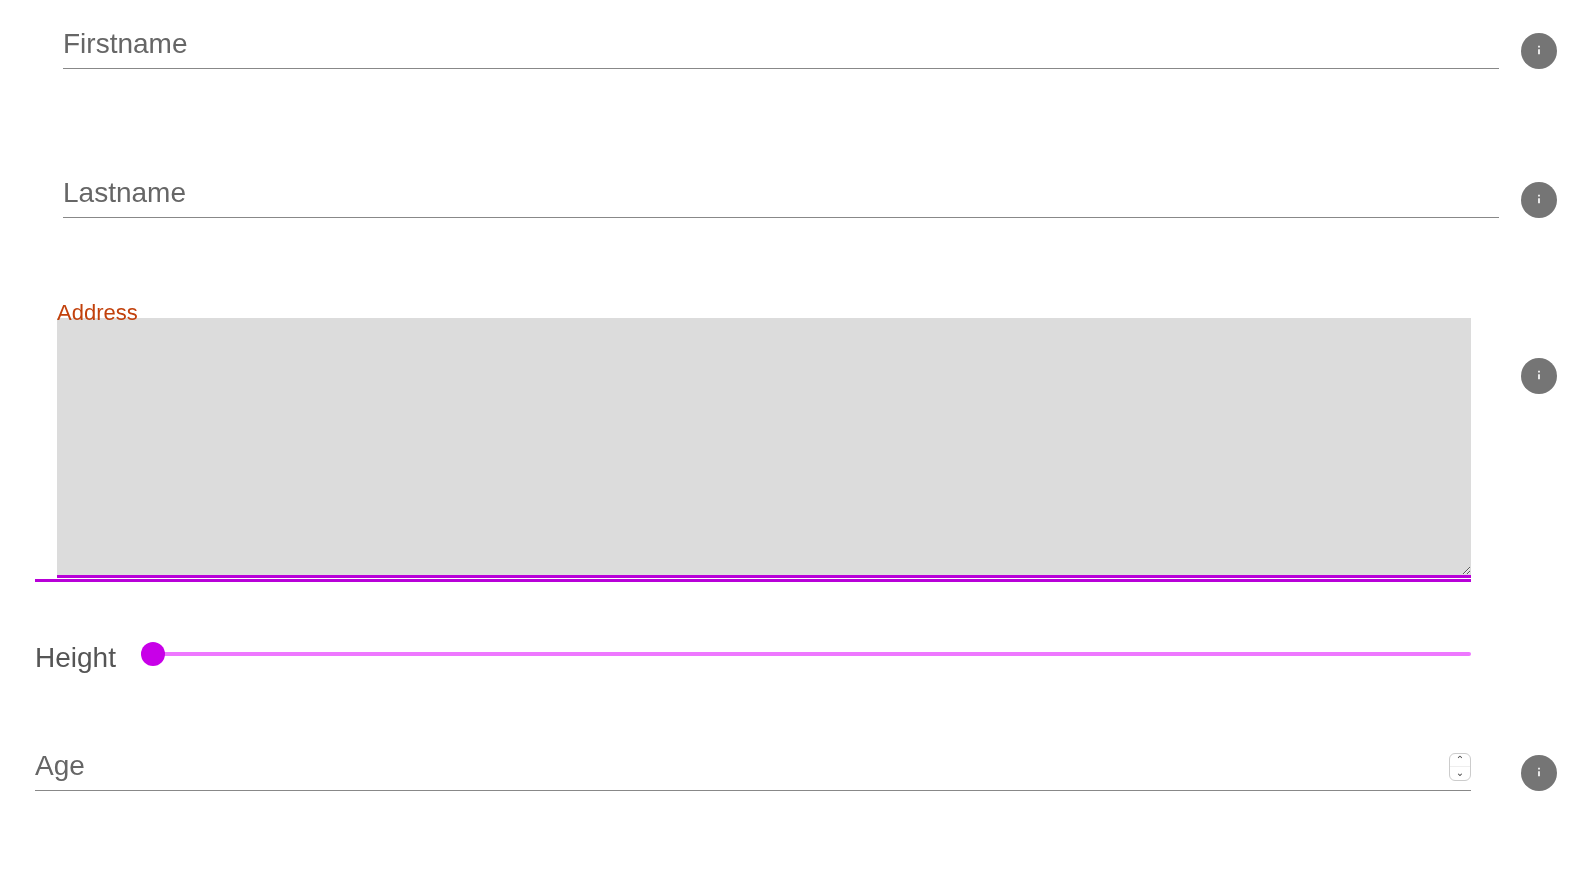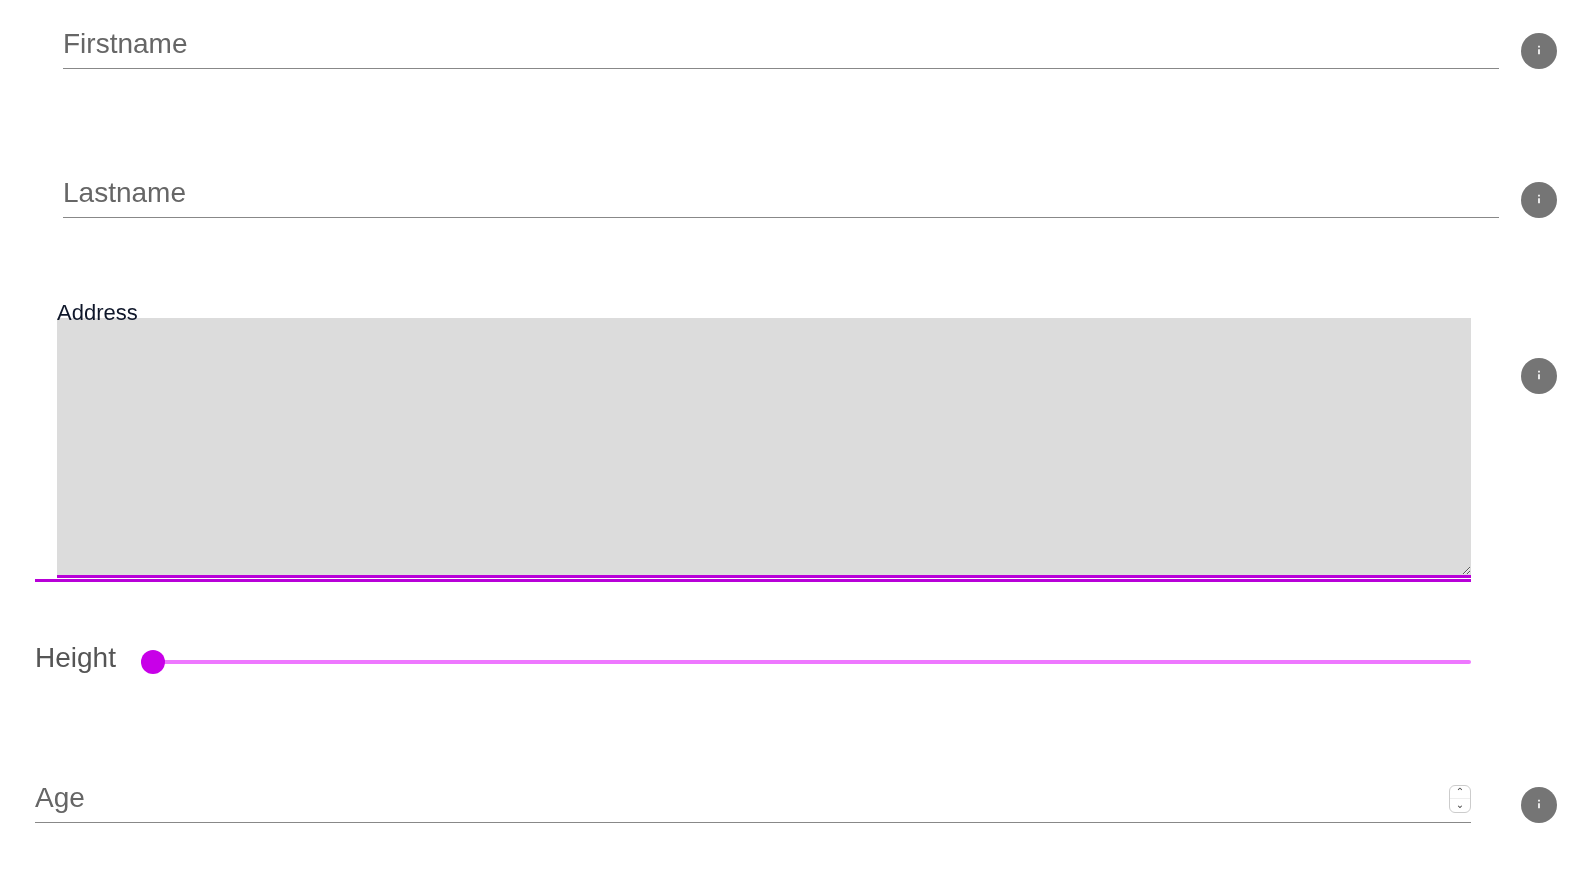--- a/index.html
+++ b/index.html
@@ -17,22 +17,22 @@
       display: flex;
       align-items: flex-end;
       margin-bottom: 100px;
       position: relative;
     }
     .form-row.textarea-row {
       margin-bottom: 60px;
       align-items: flex-start;
     }
     .form-row.slider-row {
-      margin-bottom: 100px;
-      align-items: flex-end;
+      margin-bottom: 68px;
+      align-items: flex-start;
     }
     .field-wrapper {
       flex: 1;
       position: relative;
     }
     .text-input {
       width: 100%;
       border: none;
       border-bottom: 1px solid #888;
       font-size: 28px;
@@ -59,21 +59,21 @@
       color: #666;
     }
     .textarea-wrapper {
       flex: 1;
       position: relative;
     }
     .textarea-label {
       position: absolute;
       top: -18px;
       left: 22px;
-      color: #0f172a;
+      color: #c2410c;
       font-size: 22px;
       z-index: 2;
     }
     .textarea-field {
       width: 100%;
       height: 260px;
       border: none;
       border-bottom: 3px solid #b800d8;
       background: #dcdcdc;
       resize: both;

